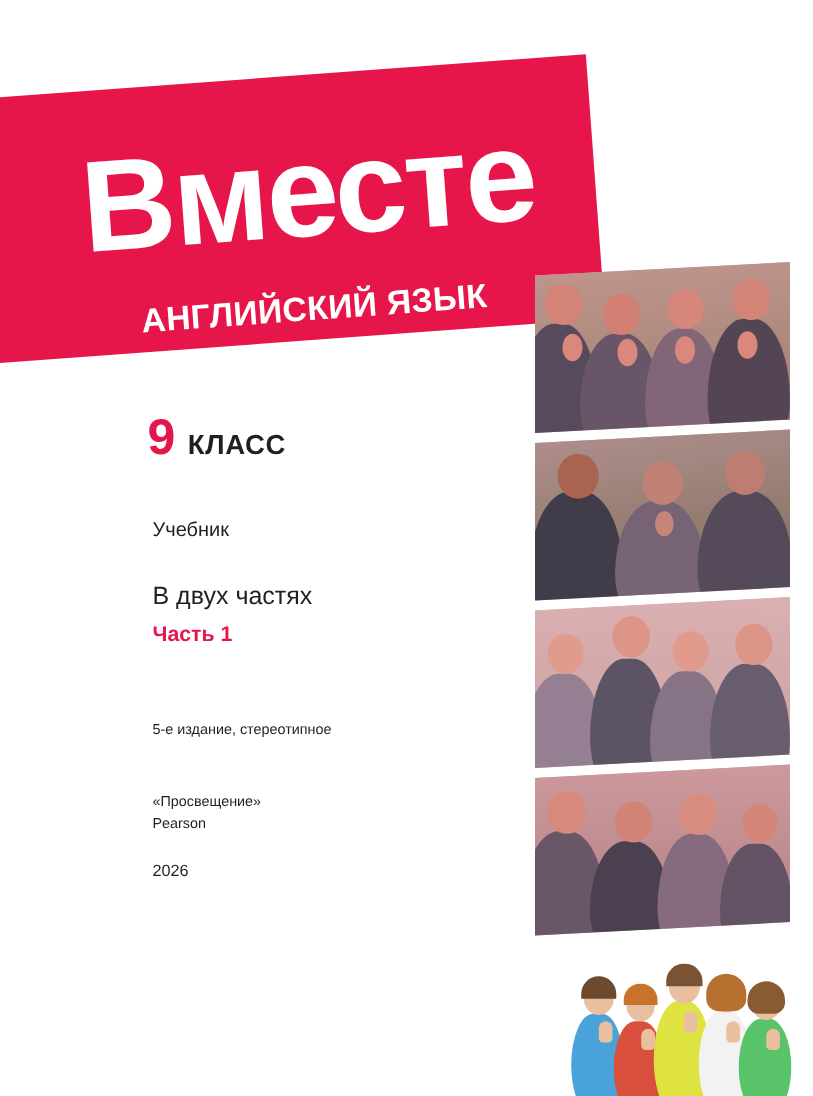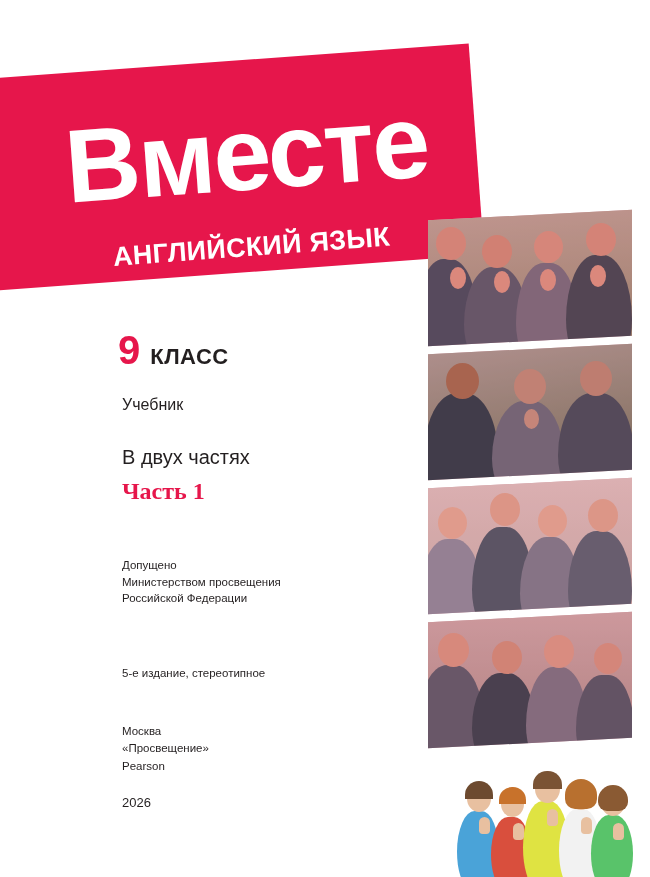--- a/index.html
+++ b/index.html
@@ -85,37 +85,36 @@
     line-height: 1;
   }
   .grade-word {
     font-size: 22px;
     font-weight: bold;
     color: #231f20;
     letter-spacing: 0.5px;
   }
   .textbook {
     margin-left: 122px;
-    margin-top: 26px;
+    margin-top: 46px;
     font-size: 16px;
     color: #231f20;
   }
   .parts {
     margin-left: 122px;
     margin-top: 32px;
     font-size: 20px;
     color: #231f20;
   }
   .part-no {
     margin-left: 122px;
     margin-top: 9px;
-    font-size: 24px;
+    font-size: 17px;
     font-weight: bold;
     color: #e6164b;
-    font-family: Liberation Serif, serif;
   }
   .approved {
     margin-left: 122px;
     margin-top: 52px;
     font-size: 11.5px;
     line-height: 1.45;
     color: #231f20;
   }
   .edition {
     margin-left: 122px;
@@ -245,30 +244,24 @@
   <div class="grade-line">
     <span class="grade-num">9</span>
     <span class="grade-word">КЛАСС</span>
   </div>
 
   <div class="textbook">Учебник</div>
 
   <div class="parts">В двух частях</div>
   <div class="part-no">Часть 1</div>
 
-  <div class="approved">
-    <div>Допущено</div>
-    <div>Министерством просвещения</div>
-    <div>Российской Федерации</div>
-  </div>
 
   <div class="edition">5-е издание, стереотипное</div>
 
   <div class="imprint">
-    <div>Москва</div>
     <div>«Просвещение»</div>
     <div>Pearson</div>
   </div>
 
   <div class="year">2026</div>
 </div>
 
 <div class="photo-col">
 
   <div class="photo-tile skewed">

